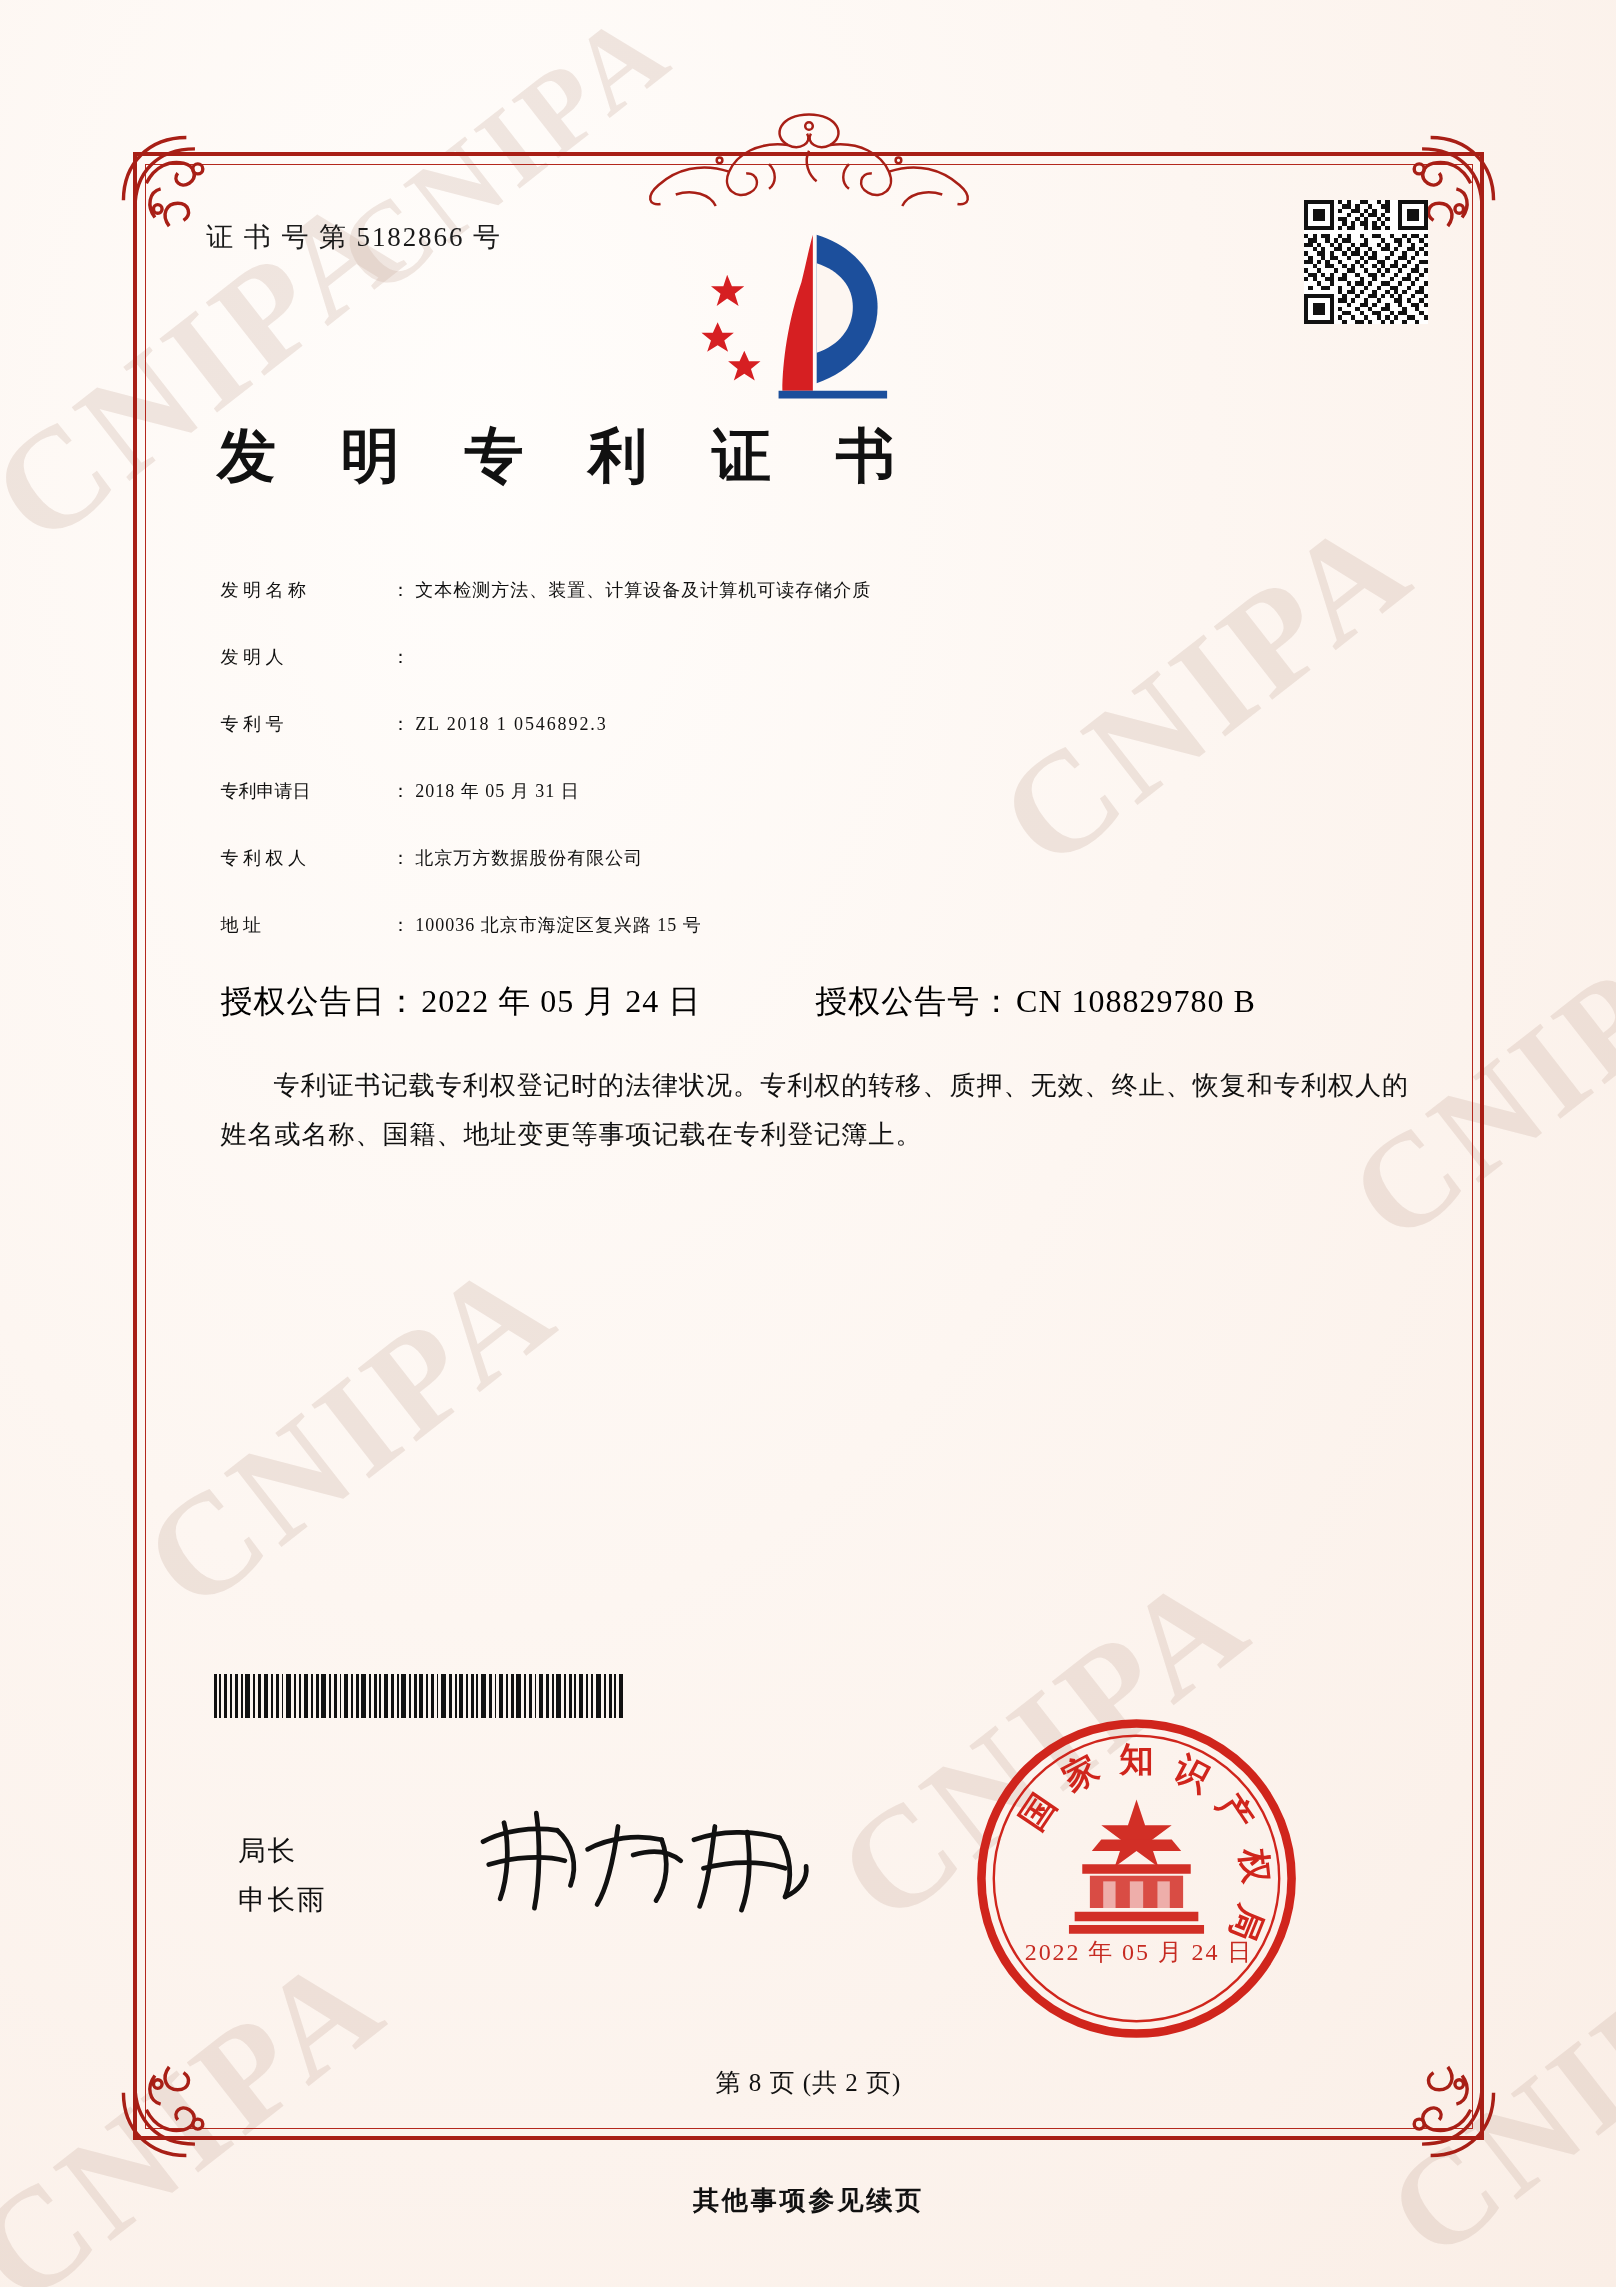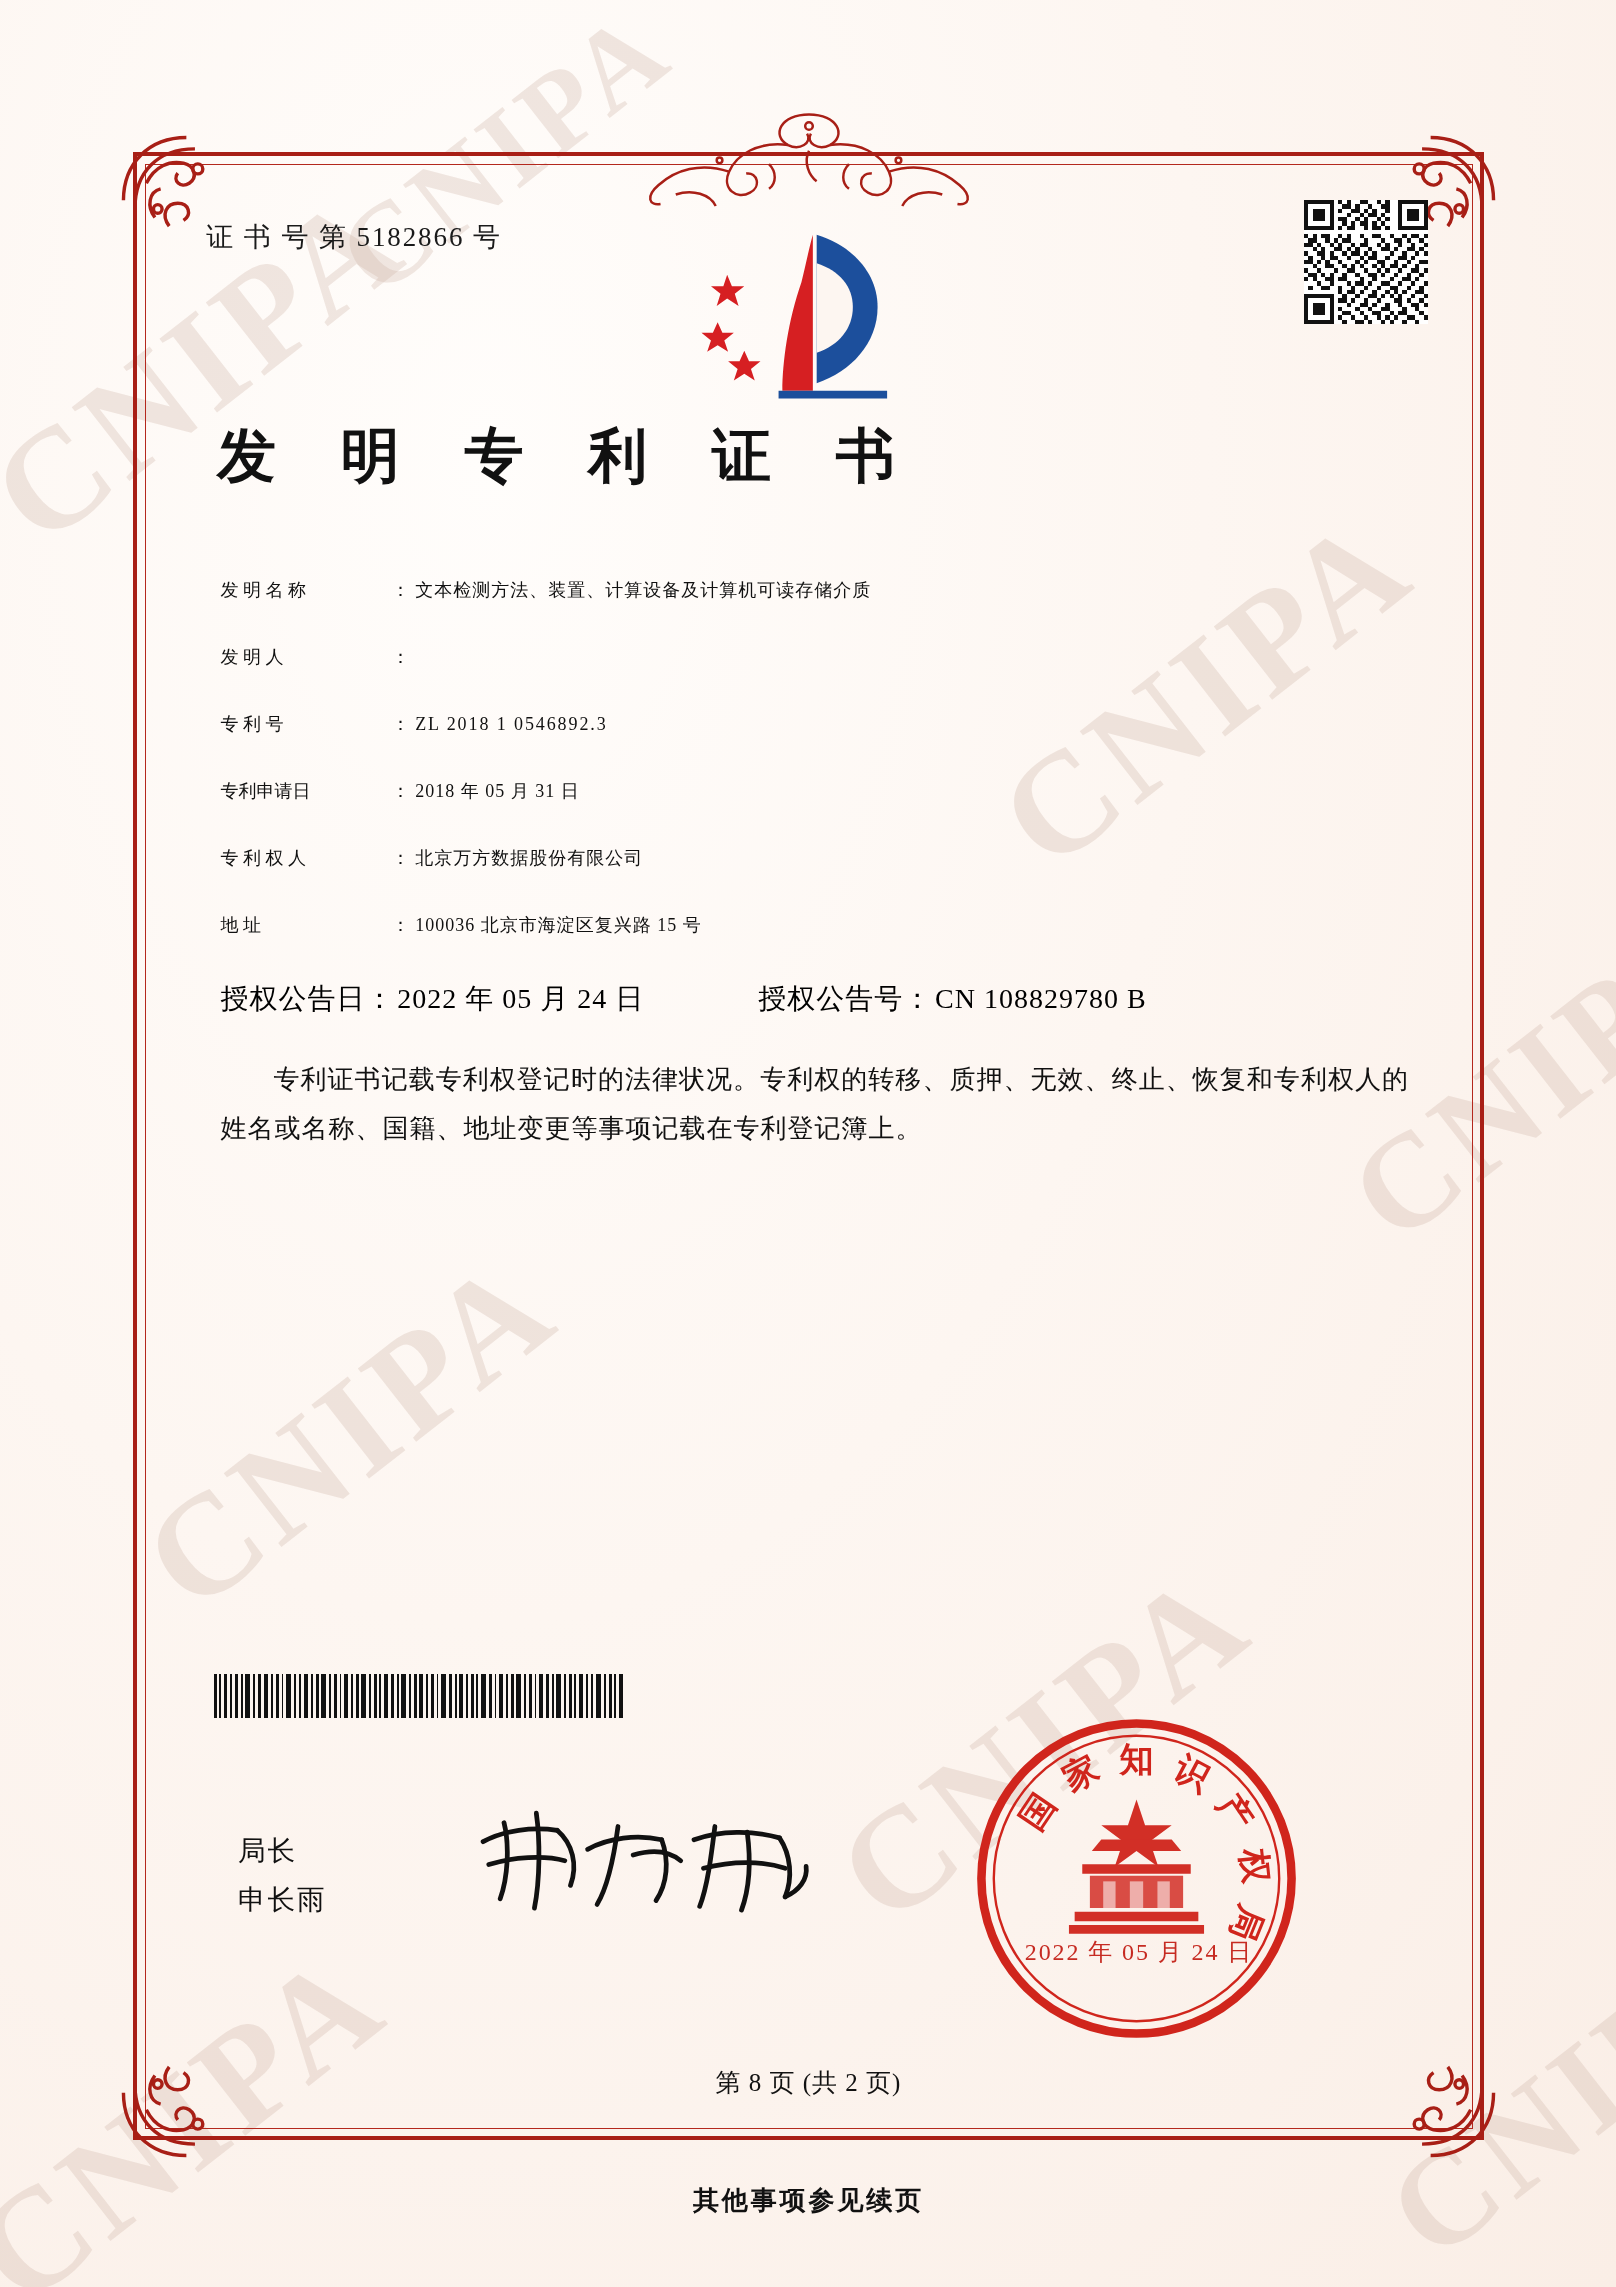--- a/index.html
+++ b/index.html
@@ -143,21 +143,21 @@
     flex: none;
     display: flex;
     justify-content: space-between;
     letter-spacing: 0px;
   }
   .fl span { display: inline-block; }
   .fcolon { flex: none; margin-right: 5.7px; }
   .fv { flex: 1; letter-spacing: 1px; }
   .fv.mono { letter-spacing: 1.9px; }
 
-  .row-two { display: flex; align-items: baseline; font-size: 28px; margin-bottom: 37px; }
+  .row-two { display: flex; align-items: baseline; font-size: 32px; margin-bottom: 37px; }
   .row-two .grp { display: flex; align-items: baseline; }
   .row-two .lab { letter-spacing: 1px; }
   .row-two .val { letter-spacing: 1px; margin-left: 3.8px; }
   .row-two .gap { width: 114px; flex: none; }
 
   .para {
     font-size: 26px;
     line-height: 49px;
     color: #111;
     text-indent: 53px;

